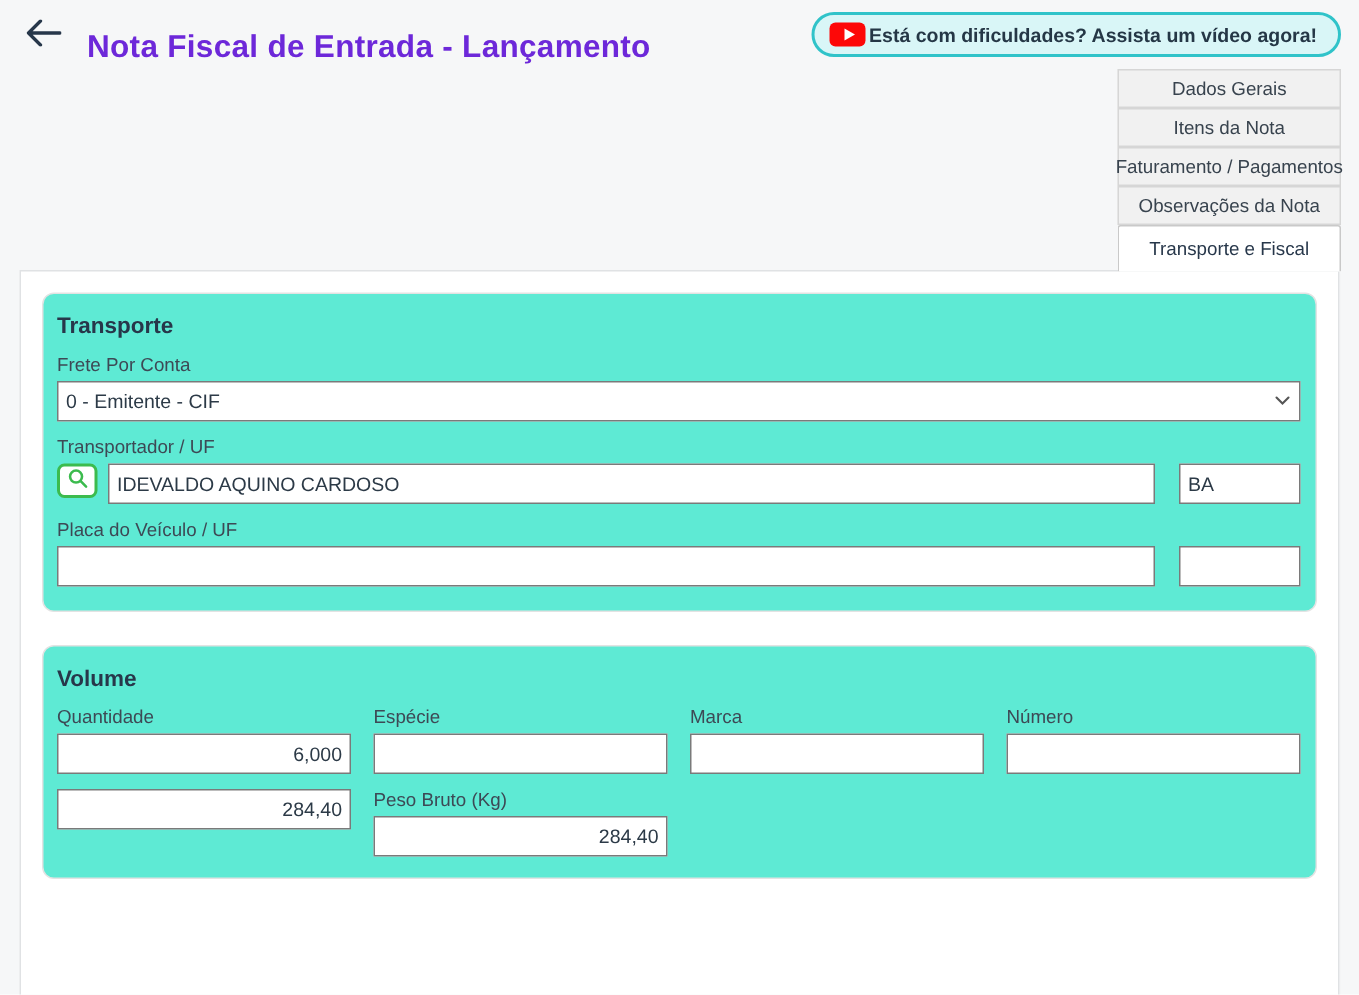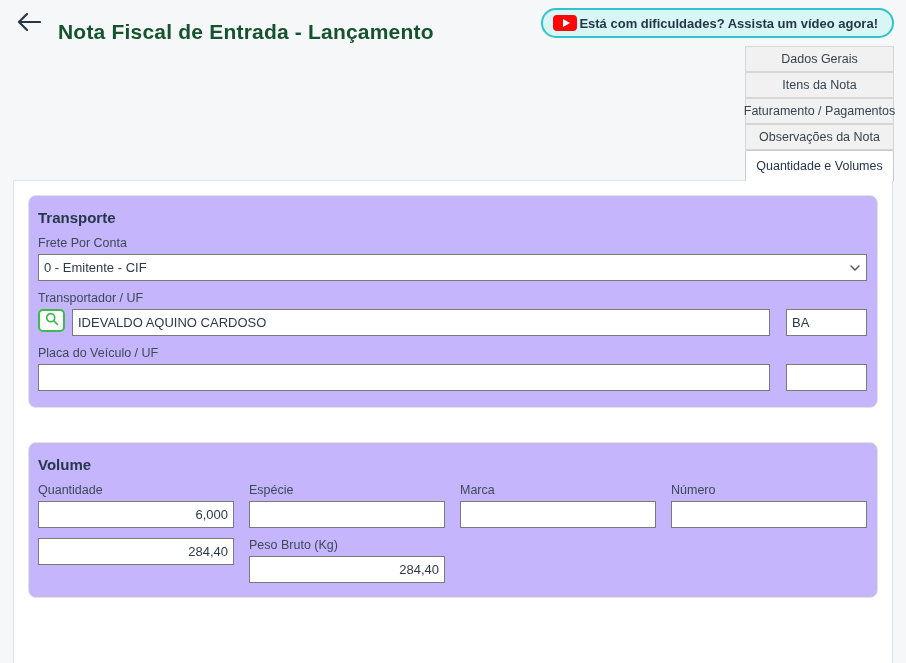--- a/index.html
+++ b/index.html
@@ -18,21 +18,21 @@
     padding:0 12px 0 14px;
   }
   .back-btn {
     background:none; border:none; cursor:pointer;
     width:30px; height:30px; display:flex; align-items:center; justify-content:center;
     margin-right:14px;
   }
   .page-title {
     font-size:21px;
     font-weight:600;
-    color:#14532d;
+    color:#6d28d9;
     letter-spacing:0.2px;
     margin-top:17px;
   }
   .help-pill {
     margin-left:auto;
     display:flex; align-items:center; gap:2px;
     background:#d9f6f7;
     border:2px solid #30c3c9;
     border-radius:16px;
     height:30px;
@@ -99,22 +99,22 @@
     background:#ffffff;
     border:1px solid #e0e2e4;
     box-shadow:0 1px 2px rgba(0,0,0,0.04);
     padding:14px;
     z-index:1;
   }
   .card {
     border:1px solid #e3e3e3;
     border-radius:8px;
     padding:11px 10px 14px 9px;
-    margin-bottom:34px;
-    background:#c4b5fd;
+    margin-bottom:22px;
+    background:#5eead4;
   }
   .card h2 {
     font-size:15px;
     font-weight:700;
     color:#27374a;
     margin:2px 0 10px 0;
   }
   .field-label {
     display:block;
     font-size:12.5px;
@@ -214,21 +214,21 @@
       </span>
     <span class="txt">Está com dificuldades? Assista um vídeo agora!</span>
   </div>
 </div>
 
 <div class="tabs">
   <div class="tab">Dados Gerais</div>
   <div class="tab">Itens da Nota</div>
   <div class="tab">Faturamento / Pagamentos</div>
   <div class="tab">Observações da Nota</div>
-  <div class="tab active">Quantidade e Volumes</div>
+  <div class="tab active">Transporte e Fiscal</div>
 </div>
 
 <div class="panel">
 
   <div class="card">
     <h2>Transporte</h2>
 
     <div class="field-block">
       <label class="field-label">Frete Por Conta</label>
       <div class="select-wrap">

